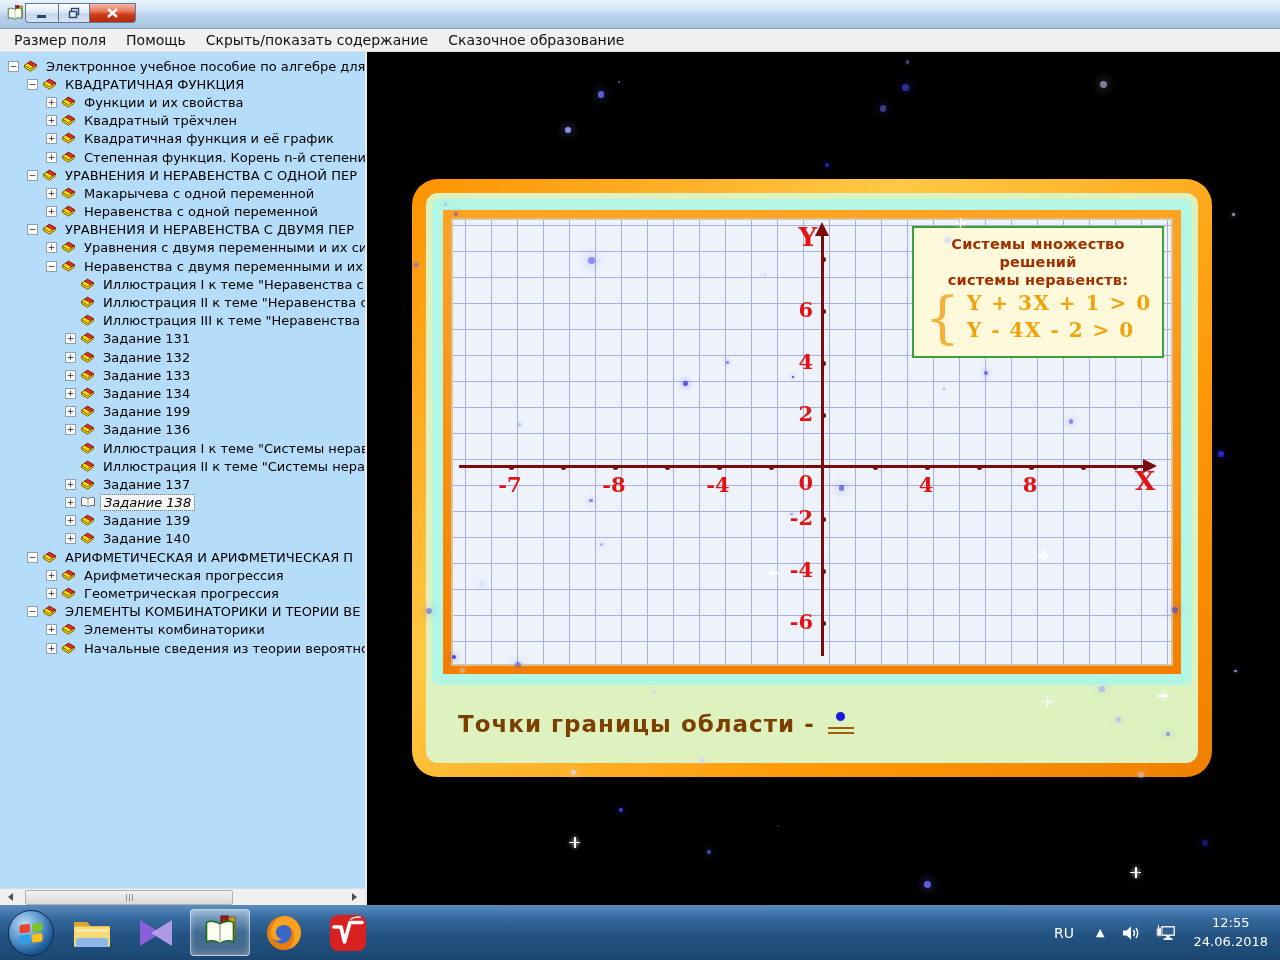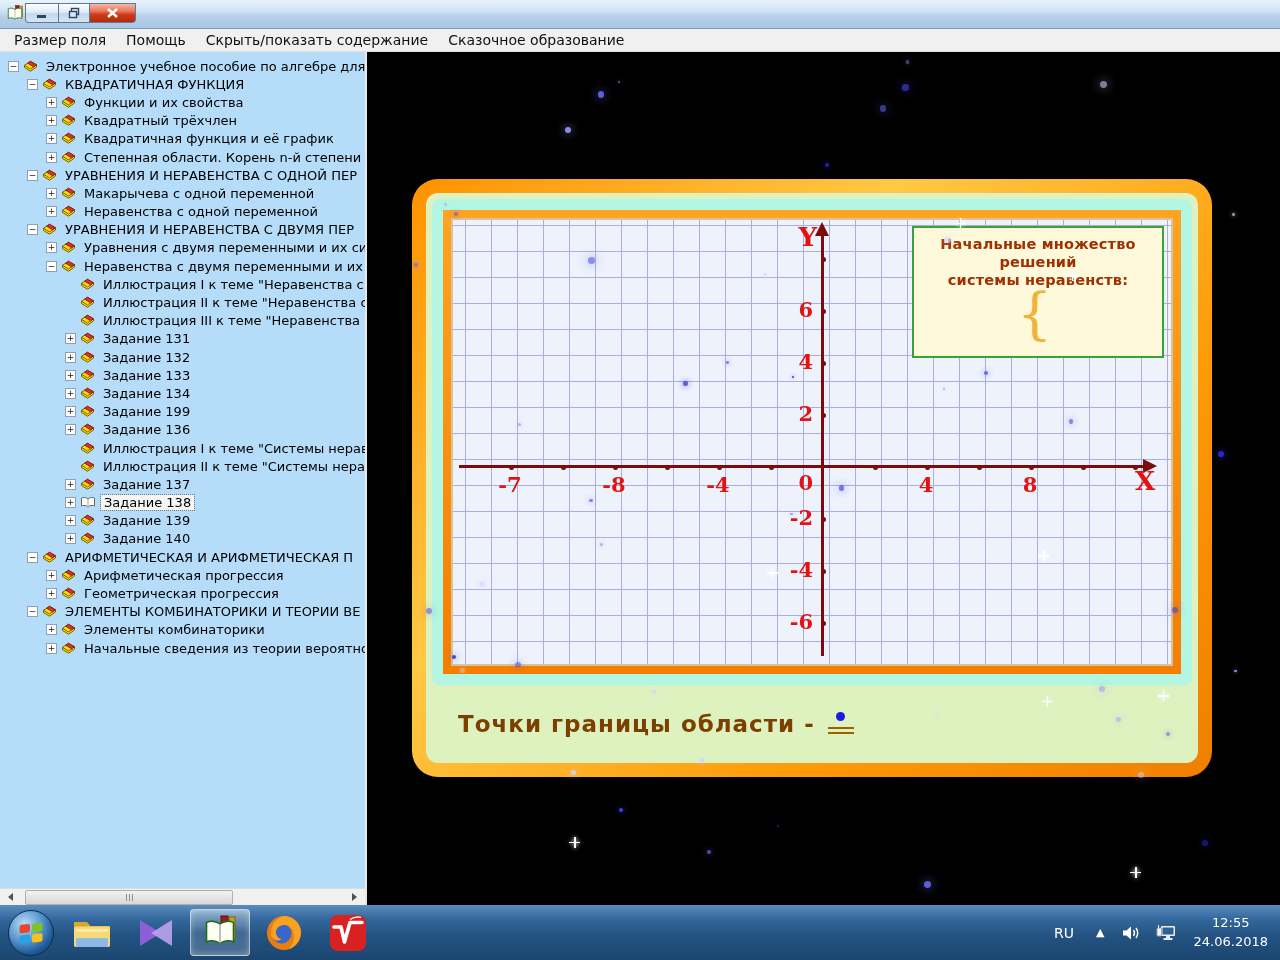--- a/index.html
+++ b/index.html
@@ -28,21 +28,21 @@
   .main { position:absolute; left:0; top:52px; width:1280px; height:853px; display:flex; }
   .tree-panel { width:367px; height:100%; background:#b5dcf8; position:relative; overflow:hidden;
     border-right:2px solid #e8e8e8; }
   .tree { position:absolute; top:5px; left:0; right:0; }
   .tree-row { height:18.2px; display:flex; align-items:center; white-space:nowrap; font-size:13px; color:#000; }
   .expander { width:11px; height:11px; flex:none; background:#fff; border:1px solid #8fa0b5;
     font-size:9px; line-height:8px; text-align:center; color:#222; margin-right:4px; }
   .exp-spacer { width:15px; flex:none; }
   .tree-ico { flex:none; margin-right:5px; display:flex; }
   .tree-label { padding:0 3px; overflow:hidden; }
-  .tree-row.selected .tree-label { background:#f5f5f5; outline:1px dotted #7a7a7a; }
+  .tree-row.selected .tree-label { background:#f5f5f5; outline:1px dotted #7a7a7a;font-style:italic; }
 
   .hscroll { position:absolute; left:0; bottom:0; width:100%; height:17px; background:#f0f0f0;
     display:flex; align-items:center; border-top:1px solid #dcdcdc; }
   .scroll-arrow { width:17px; height:17px; display:flex; align-items:center; justify-content:center; }
   .tri-left { width:0; height:0; border:4px solid transparent; border-right:5px solid #505050; }
   .tri-right { width:0; height:0; border:4px solid transparent; border-left:5px solid #505050; }
   .scroll-track { flex:1; position:relative; height:100%; }
   .scroll-thumb { position:absolute; left:8px; top:1px; width:208px; height:15px; border-radius:2px;
     background:linear-gradient(#f2f2f2,#d8d8d8); border:1px solid #b0b0b0;
     display:flex; align-items:center; justify-content:center; gap:2px; }
@@ -222,21 +222,21 @@
         </div>
         <div class="tree-row" style="padding-left: 46px;">
           <span class="expander">+</span>
           <span class="tree-ico">
             <svg width="15" height="13" viewBox="0 0 15 13">
               <path d="M1.5 7.5 L7.5 11.2 L13.5 7 L13.5 4.8 L7.5 1.3 L1.5 5.3 Z" fill="#ffe200" stroke="#7a5a00"></path>
               <path d="M1.5 5.3 L7.5 9 L13.5 4.8" fill="none" stroke="#7a5a00"></path>
               <path d="M7.5 1.3 L4.6 3.2 L10.6 6.8 L13.5 4.8 Z" fill="#e03030" stroke="#7a1010" stroke-width="0.8"></path>
             </svg>
           </span>
-          <span class="tree-label">Степенная области. Корень n-й степени</span>
+          <span class="tree-label">Степенная функция. Корень n-й степени</span>
         </div>
         <div class="tree-row" style="padding-left: 27px;">
           <span class="expander">−</span>
           <span class="tree-ico">
             <svg width="15" height="13" viewBox="0 0 15 13">
               <path d="M1.5 7.5 L7.5 11.2 L13.5 7 L13.5 4.8 L7.5 1.3 L1.5 5.3 Z" fill="#ffe200" stroke="#7a5a00"></path>
               <path d="M1.5 5.3 L7.5 9 L13.5 4.8" fill="none" stroke="#7a5a00"></path>
               <path d="M7.5 1.3 L4.6 3.2 L10.6 6.8 L13.5 4.8 Z" fill="#e03030" stroke="#7a1010" stroke-width="0.8"></path>
             </svg>
           </span>
@@ -550,24 +550,28 @@
       <div class="frame-inner">
         <div class="card-aqua">
           <div class="card-orange">
             <div class="graph" id="graph">
               <div class="x-axis"></div>
               <div class="y-axis"></div>
               <div class="axis-letter" style="left:682px; top:246px;">X</div>
               <div class="axis-letter" style="left:338px; top:2px; width:26px; text-align:right;">Y</div>
               <div class="num right" style="left:328px; top:250px; width:32px;">0</div>
               <div class="task-box">
-                <div class="task-title">Начальные множество решений</div>
+                <div class="task-title">Системы множество решений</div>
                 <div class="task-title">системы неравенств:</div>
                 <div class="eq-wrap">
                   <span class="brace">{</span>
+                  <span class="eq-col">
+                    <div class="eq-line">Y + 3X + 1 &gt; 0</div>
+                    <div class="eq-line">Y - 4X - 2 &gt; 0</div>
+                  </span>
                 </div>
               </div>
             <div class="tick-dot" style="left: 56px; top: 245px;"></div>
                 <div class="tick-dot" style="left: 108px; top: 245px;"></div>
                 <div class="tick-dot" style="left: 160px; top: 245px;"></div>
                 <div class="tick-dot" style="left: 212px; top: 245px;"></div>
                 <div class="tick-dot" style="left: 264px; top: 245px;"></div>
                 <div class="tick-dot" style="left: 316px; top: 245px;"></div>
                 <div class="tick-dot" style="left: 420px; top: 245px;"></div>
                 <div class="tick-dot" style="left: 472px; top: 245px;"></div>

